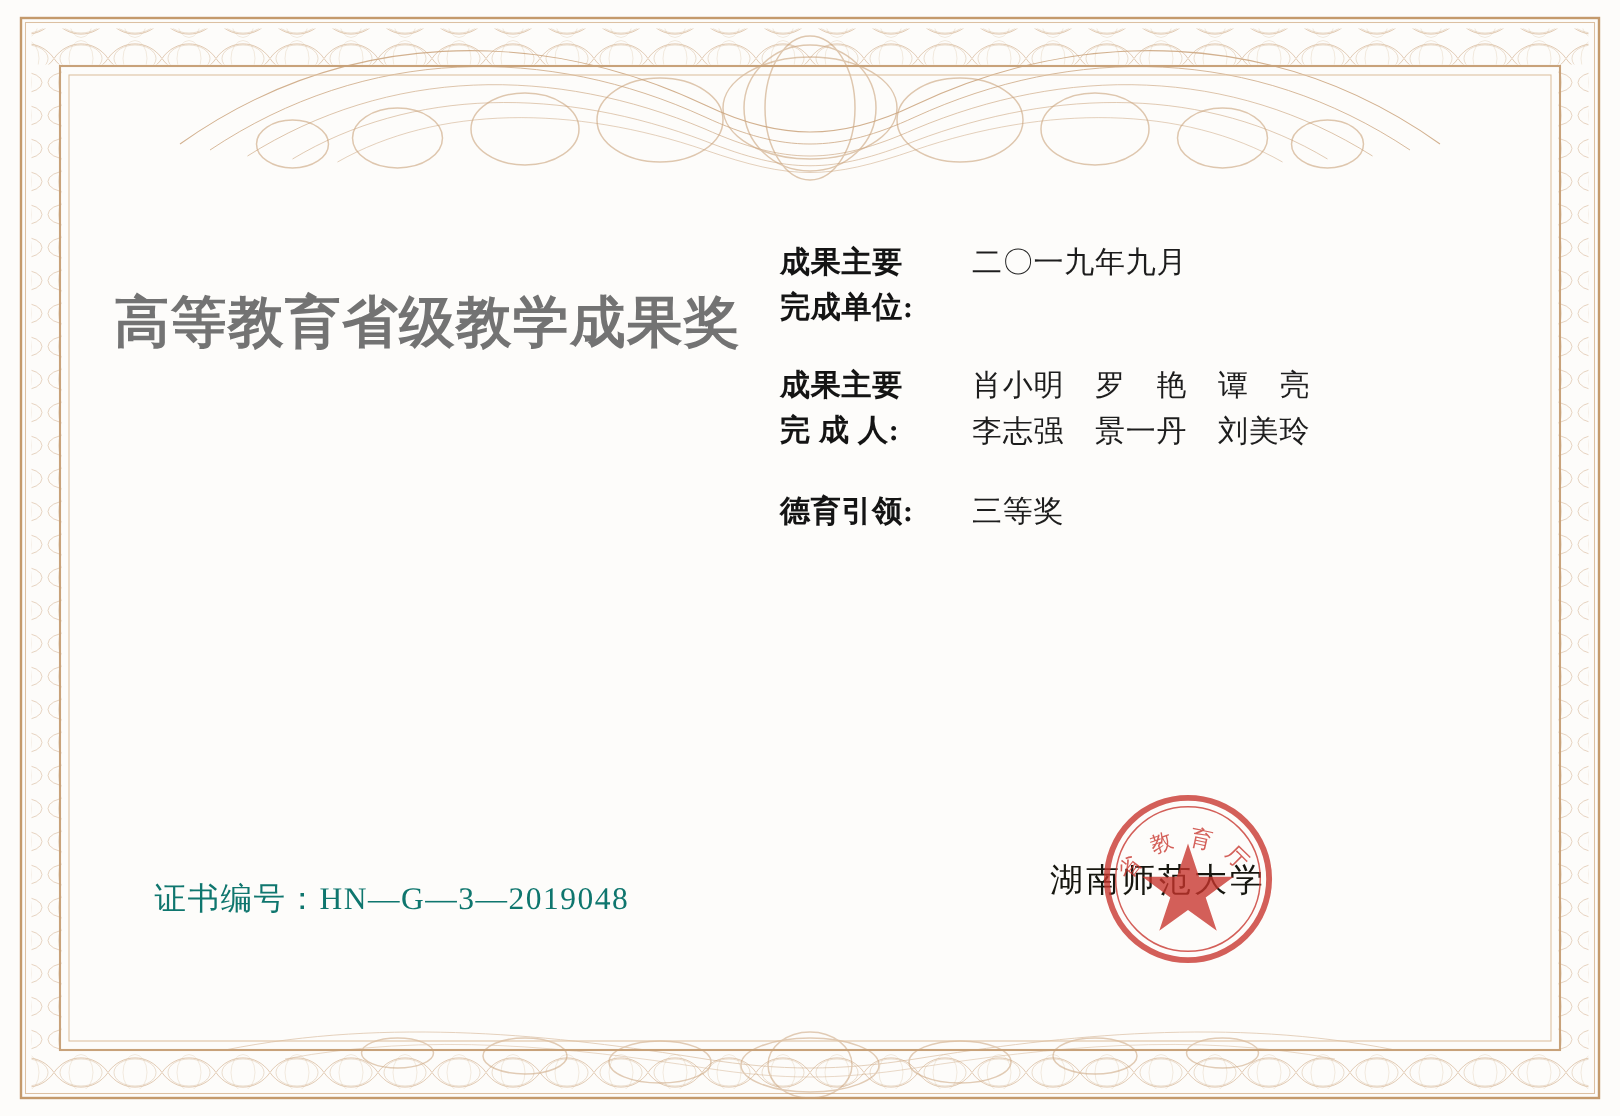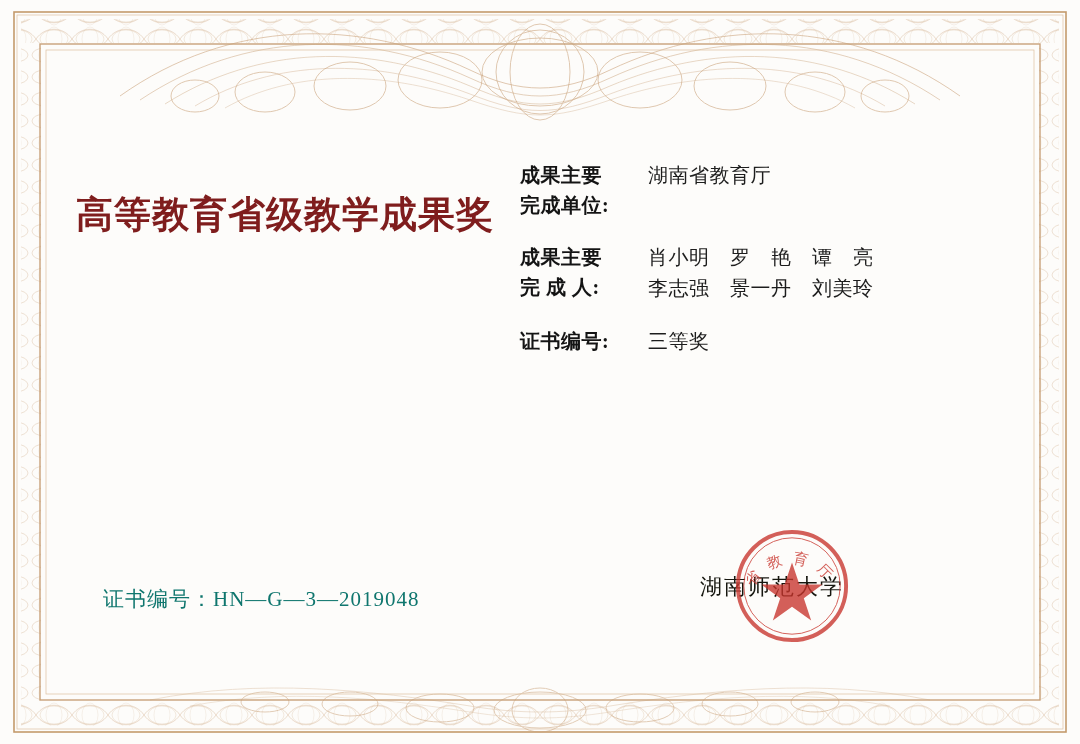--- a/index.html
+++ b/index.html
@@ -47,21 +47,21 @@
     top: 150px;
     width: 450px;
     text-align: center;
   }
 
   .award-title {
     font-family: "Liberation Serif", "DejaVu Serif", serif;
     font-size: 37px;
     font-weight: bold;
     letter-spacing: 1px;
-    color: #7f1d1d;
+    color: #737373;
     margin-top: 40px;
   }
 
   .cert-word {
     margin-top: 105px;
     font-size: 62px;
     font-weight: bold;
     letter-spacing: 26px;
     text-indent: 26px;
     color: #16160f;
@@ -225,38 +225,38 @@
 
     <div class="fields">
 
 
       <div class="field-row tight">
         <div class="field-label">
           <span class="lbl-line">成果主要</span>
           <span class="lbl-line">完成单位:</span>
         </div>
         <div class="field-value">
-          <span class="val-line">湖南省教育厅</span>
+          <span class="val-line">二〇一九年九月</span>
         </div>
       </div>
 
       <div class="field-row tight">
         <div class="field-label">
           <span class="lbl-line">成果主要</span>
           <span class="lbl-line">完 成 人:</span>
         </div>
         <div class="field-value">
           <span class="val-line">肖小明　罗　艳　谭　亮</span>
           <span class="val-line">李志强　景一丹　刘美玲</span>
         </div>
       </div>
 
       <div class="field-row">
         <div class="field-label">
-          <span class="lbl-line">证书编号:</span>
+          <span class="lbl-line">德育引领:</span>
         </div>
         <div class="field-value">
           <span class="val-line">三等奖</span>
         </div>
       </div>
 
     </div>
 
     <div class="issuer-block">
       <div class="issuer-name">湖南师范大学</div>

